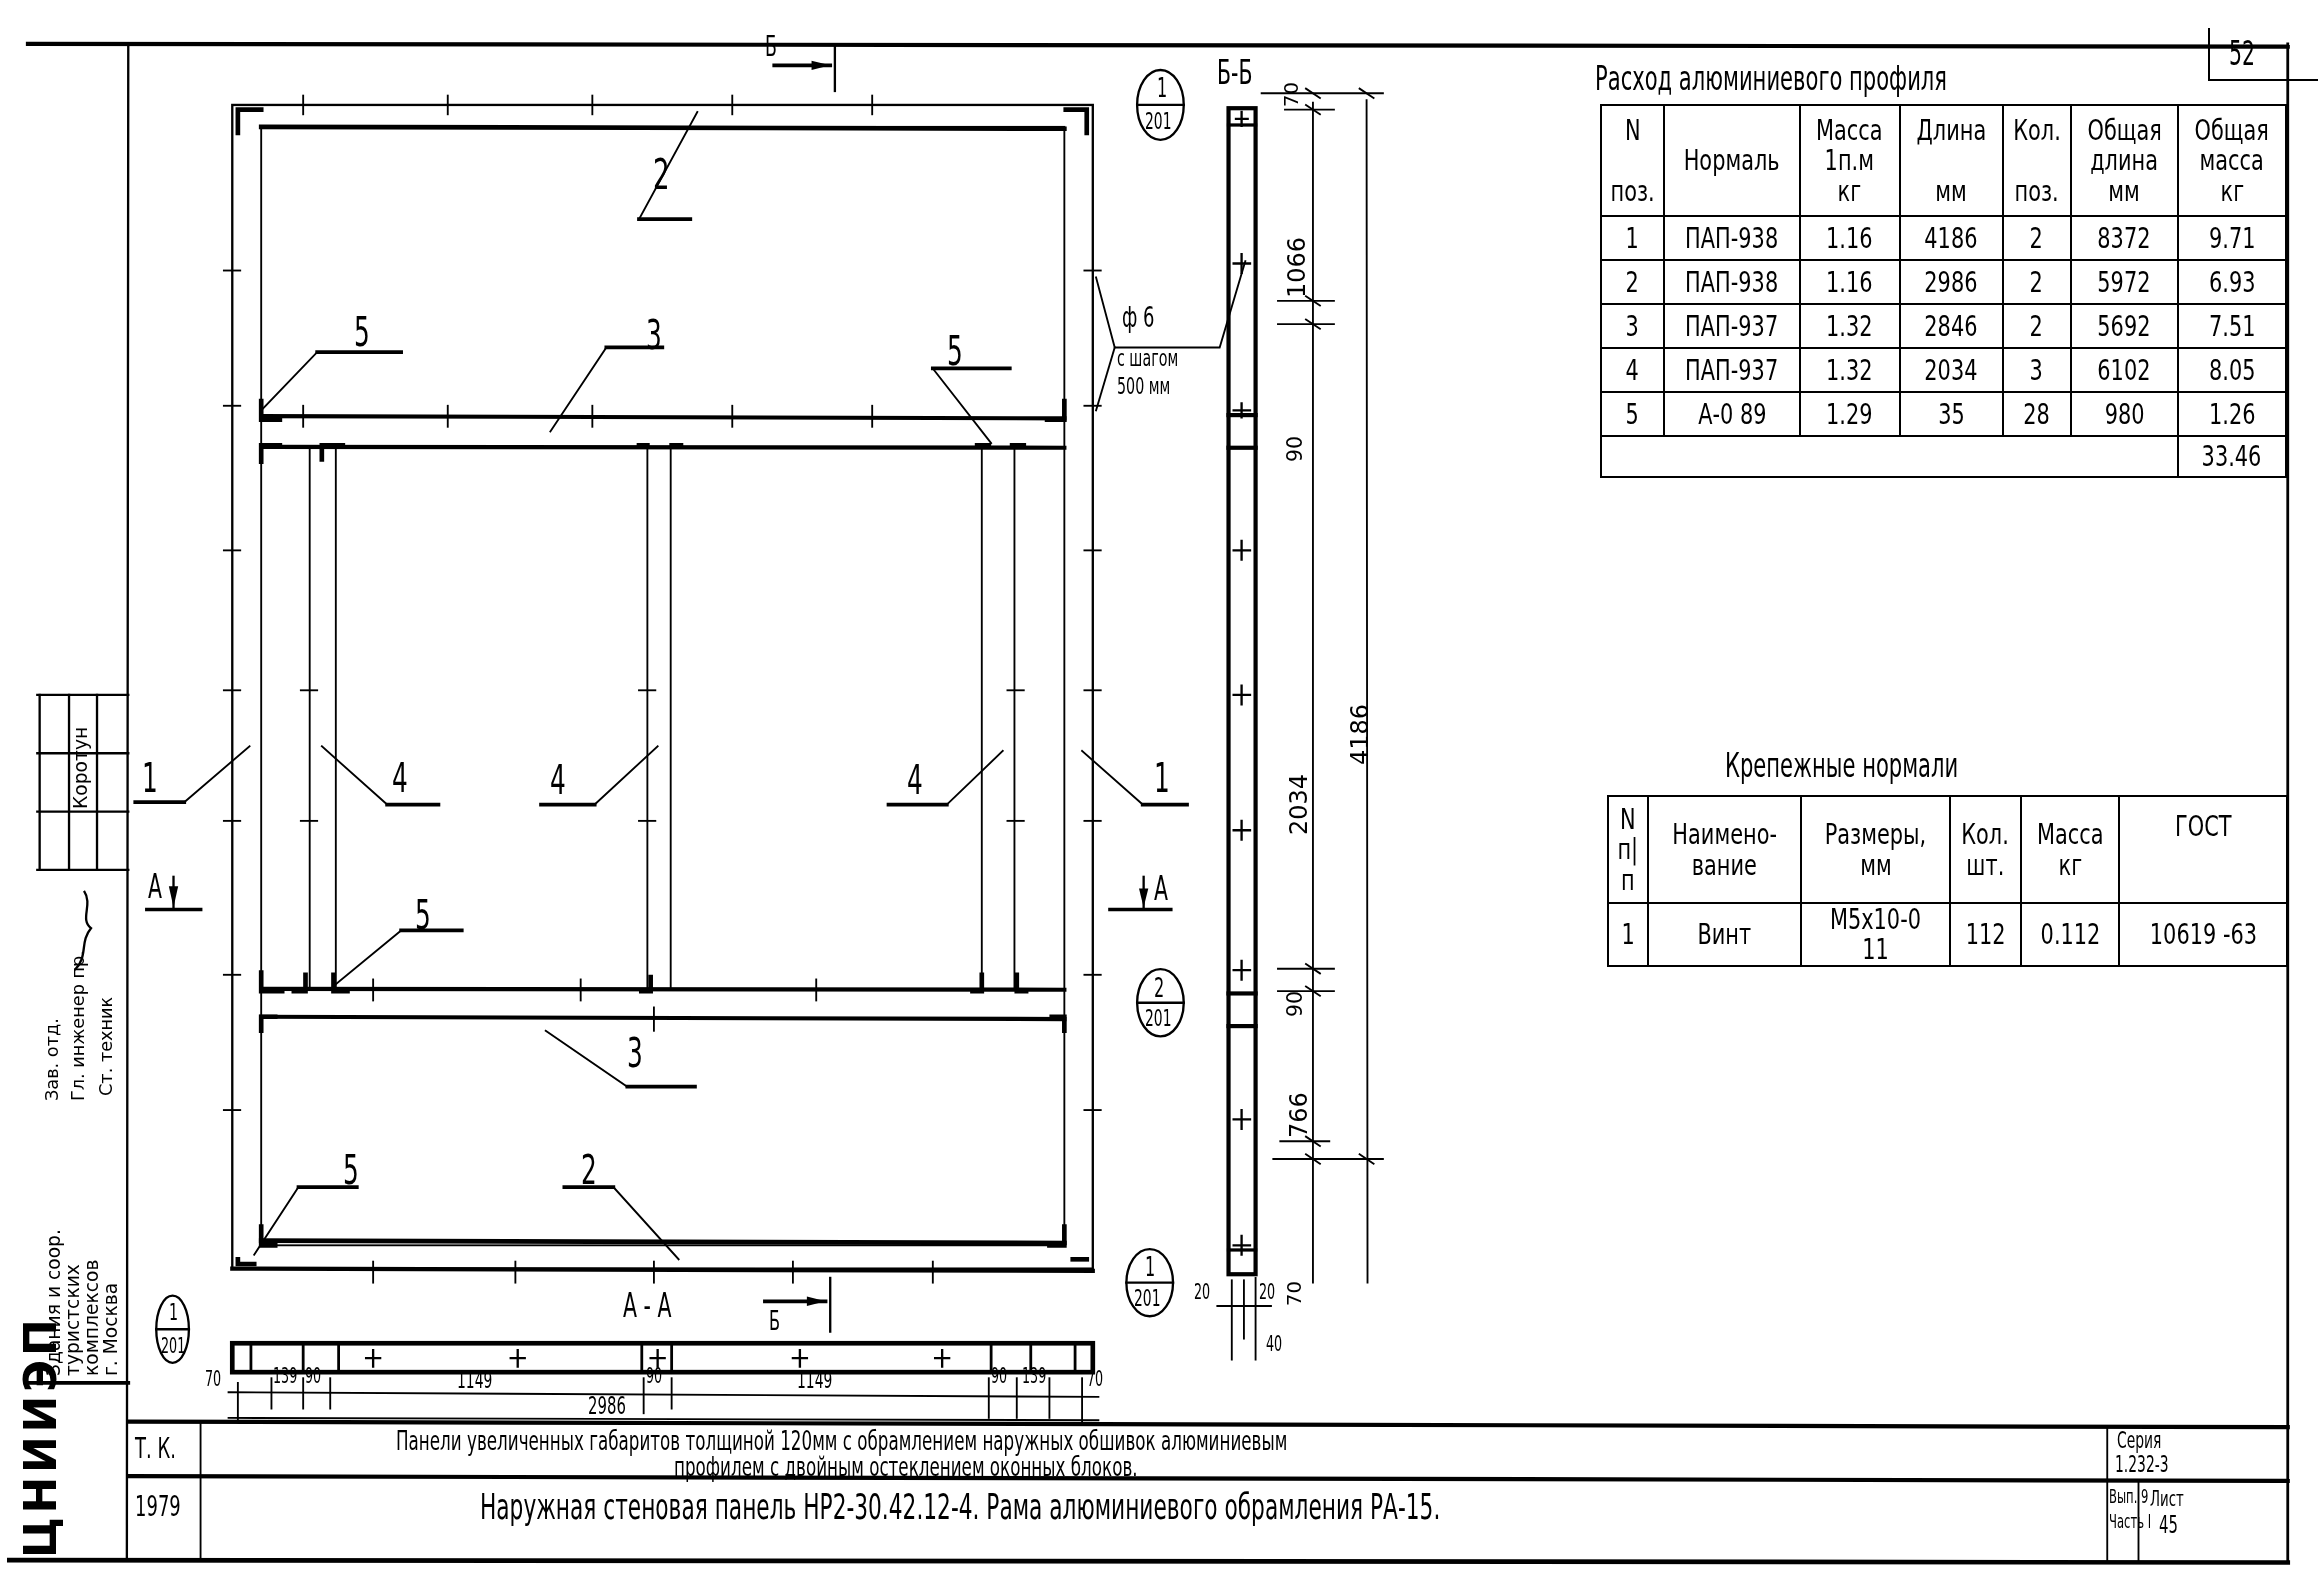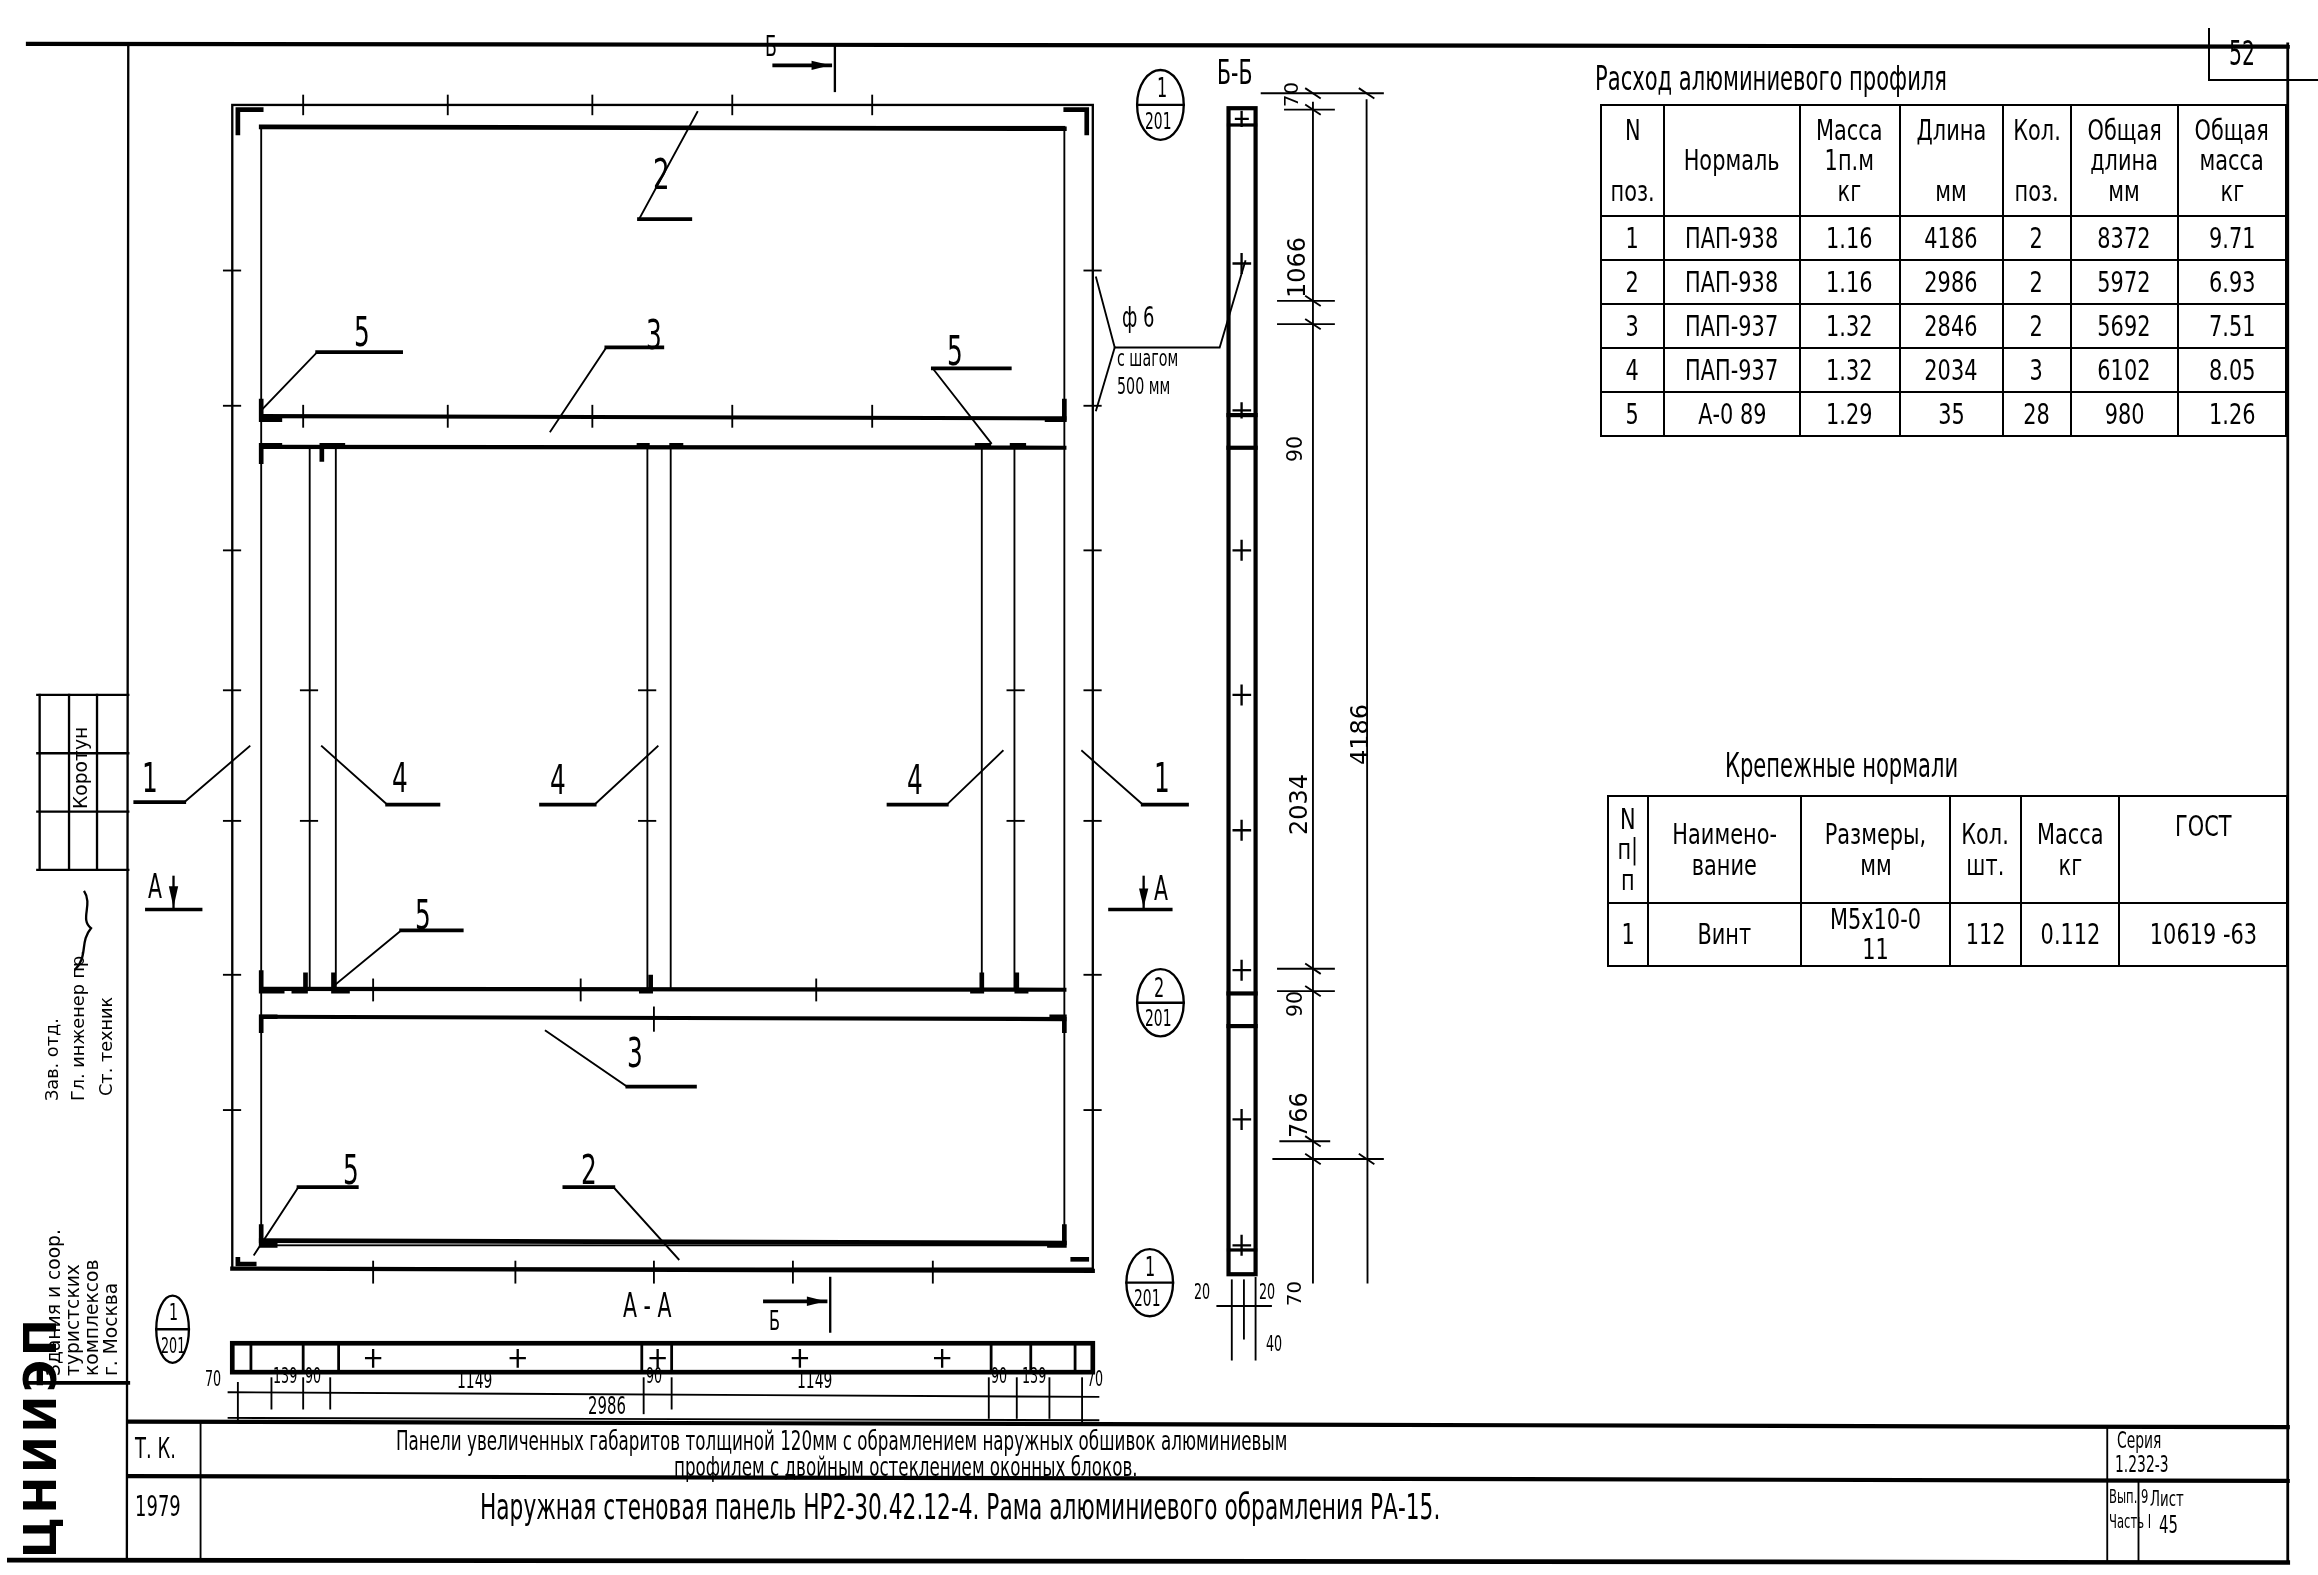--- a/index.html
+++ b/index.html
@@ -397,20 +397,24 @@
   </tr>
   <tr style="height:44px;">
     <td><span>5</span></td>
     <td><span>А-0 89</span></td>
     <td><span>1.29</span></td>
     <td><span>35</span></td>
     <td><span>28</span></td>
     <td><span>980</span></td>
     <td><span>1.26</span></td>
   </tr>
+  <tr style="height:41px;">
+    <td colspan="6" style="border-bottom:2.8px solid #000;"></td>
+    <td><span>33.46</span></td>
+  </tr>
 </tbody>
   </table>
 
 <div class="t cond" style="left:1725px;top:748px;font-size:34px;">Крепежные нормали</div>
 <table class="spec" style="left:1607px;top:795px;width:681px;">
   <colgroup>
     <col style="width:38px">
       <col style="width:117px">
       <col style="width:112px">
       <col style="width:61px">

